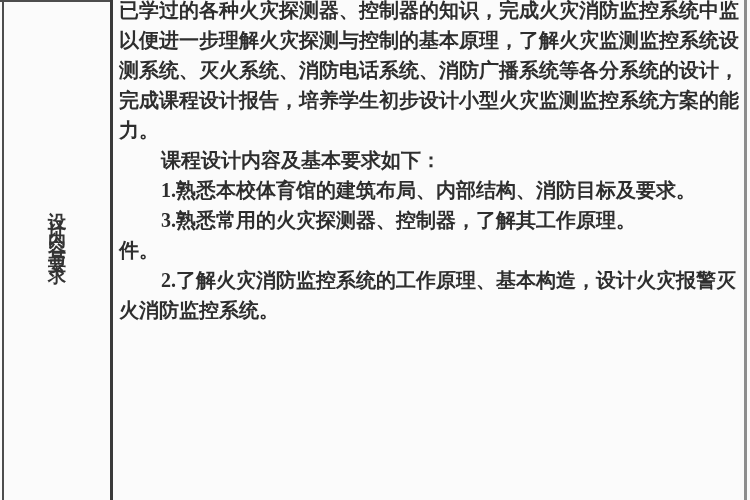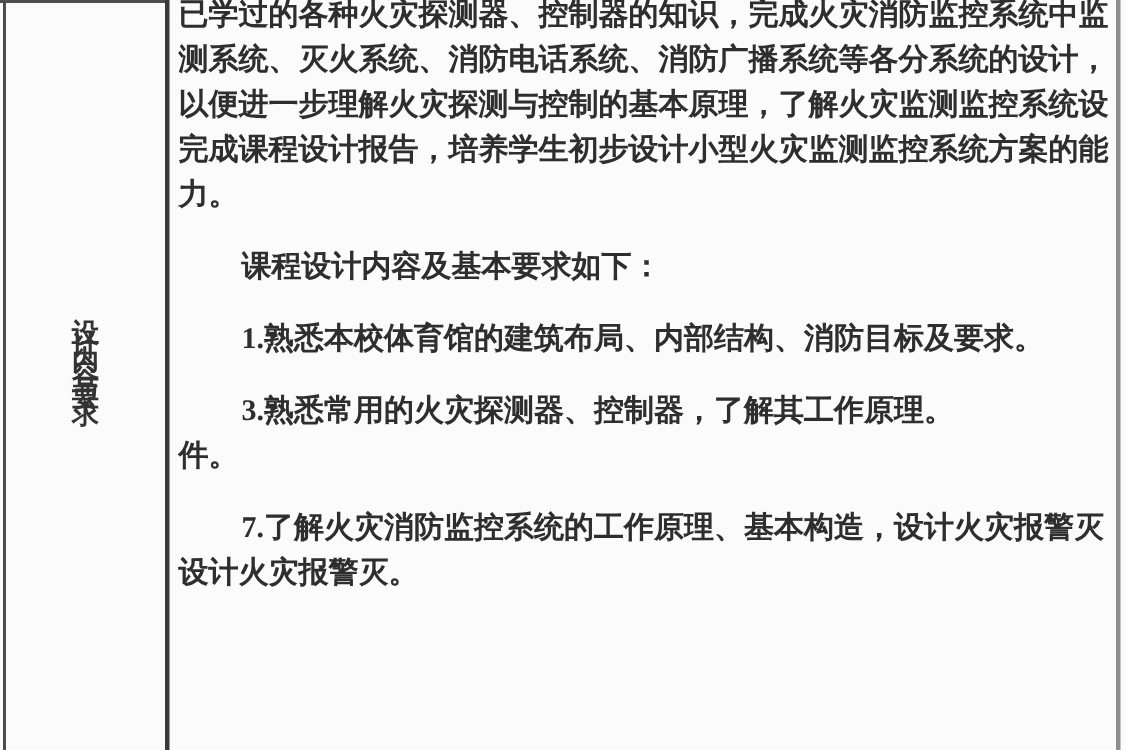--- a/index.html
+++ b/index.html
@@ -59,44 +59,43 @@
     font-size: 20px;
     line-height: 30px;
     font-weight: 600;
     color: #2e2e2e;
   }
   .text-line {
     white-space: nowrap;
   }
   .text-line.indent {
     text-indent: 42px;
-    margin-top: 18px;
   }
 </style>
 </head>
 <body>
 
 <div class="page">
 
   <div class="rule rule-top-left"></div>
   <div class="rule rule-left"></div>
   <div class="rule rule-divider"></div>
   <div class="rule rule-right"></div>
 
   <div class="row-header-cell">
     <span class="vertical-label">设计内容与要求</span>
   </div>
 
   <div class="content-cell">
     <div class="text-line">已学过的各种火灾探测器、控制器的知识，完成火灾消防监控系统中监</div>
+    <div class="text-line">以便进一步理解火灾探测与控制的基本原理，了解火灾监测监控系统设</div>
     <div class="text-line">测系统、灭火系统、消防电话系统、消防广播系统等各分系统的设计，</div>
-    <div class="text-line">以便进一步理解火灾探测与控制的基本原理，了解火灾监测监控系统设</div>
     <div class="text-line">完成课程设计报告，培养学生初步设计小型火灾监测监控系统方案的能</div>
     <div class="text-line">力。</div>
     <div class="text-line indent">课程设计内容及基本要求如下：</div>
     <div class="text-line indent">1.熟悉本校体育馆的建筑布局、内部结构、消防目标及要求。</div>
     <div class="text-line indent">3.熟悉常用的火灾探测器、控制器，了解其工作原理。</div>
     <div class="text-line">件。</div>
-    <div class="text-line indent">7.了解火灾消防监控系统的工作原理、基本构造，设计火灾报警灭</div>
-    <div class="text-line">设计火灾报警灭。</div>
+    <div class="text-line indent">2.了解火灾消防监控系统的工作原理、基本构造，设计火灾报警灭</div>
+    <div class="text-line">火消防监控系统。</div>
   </div>
 
 </div>
 
 </body></html>

